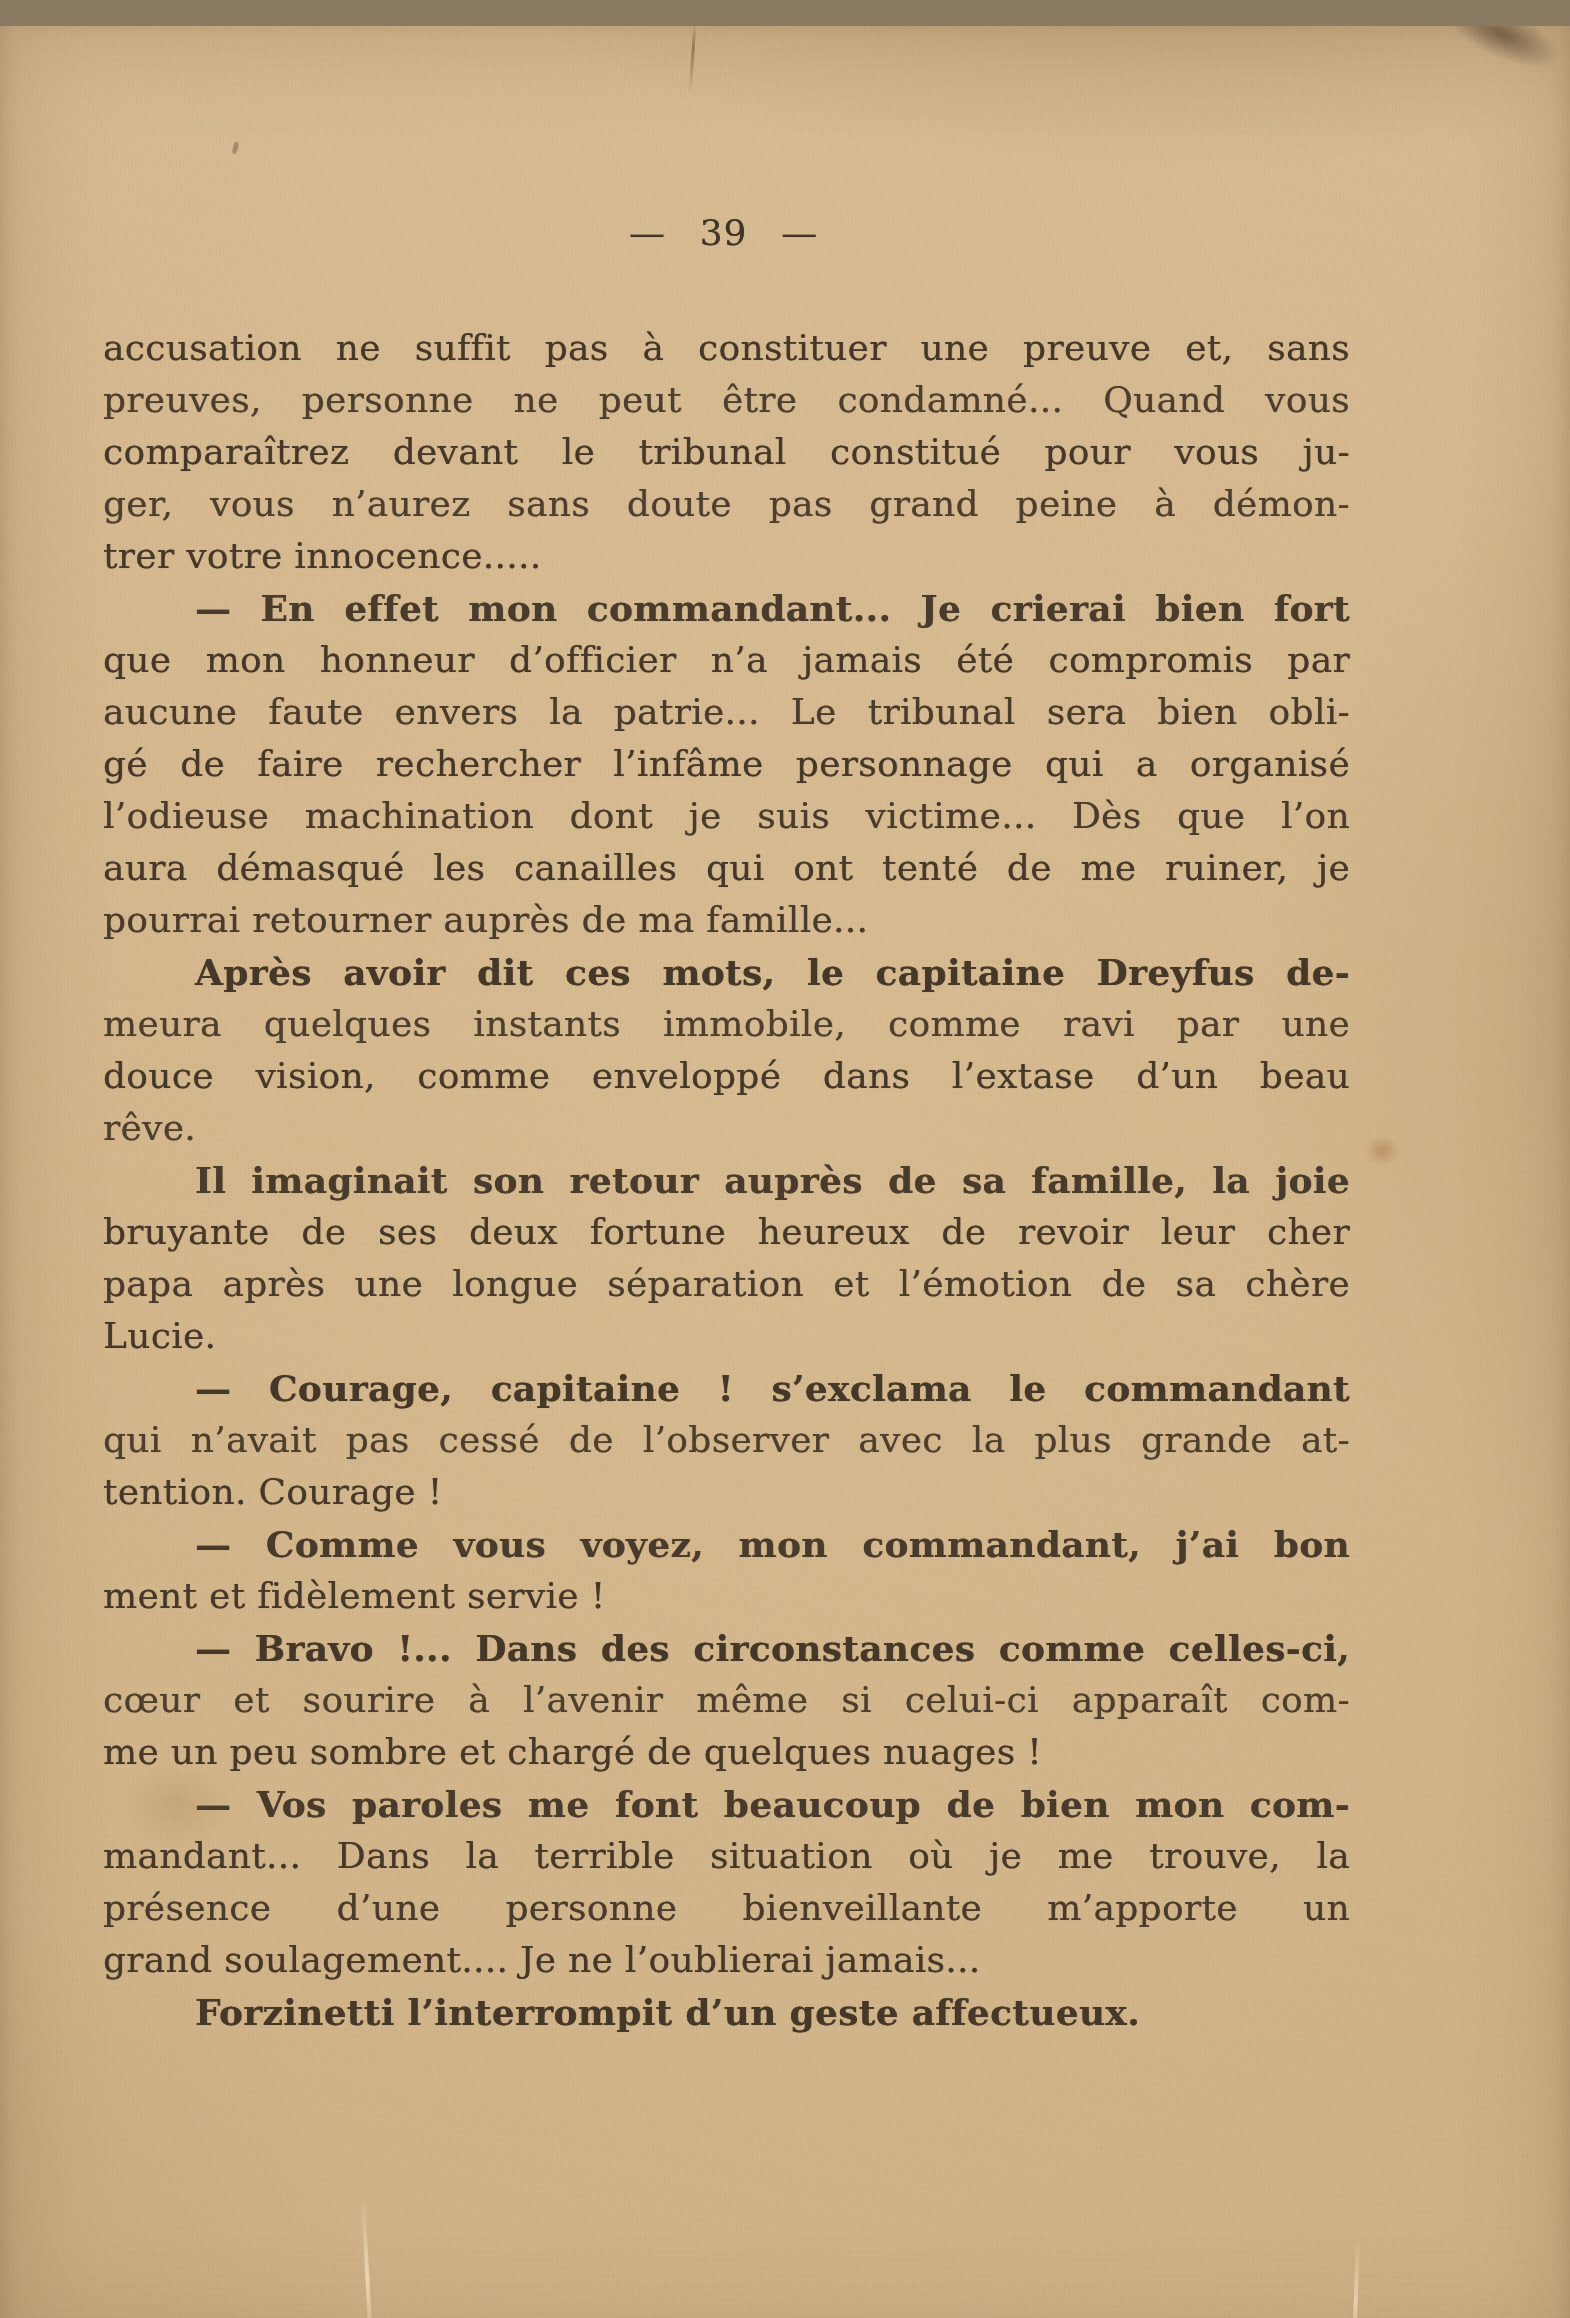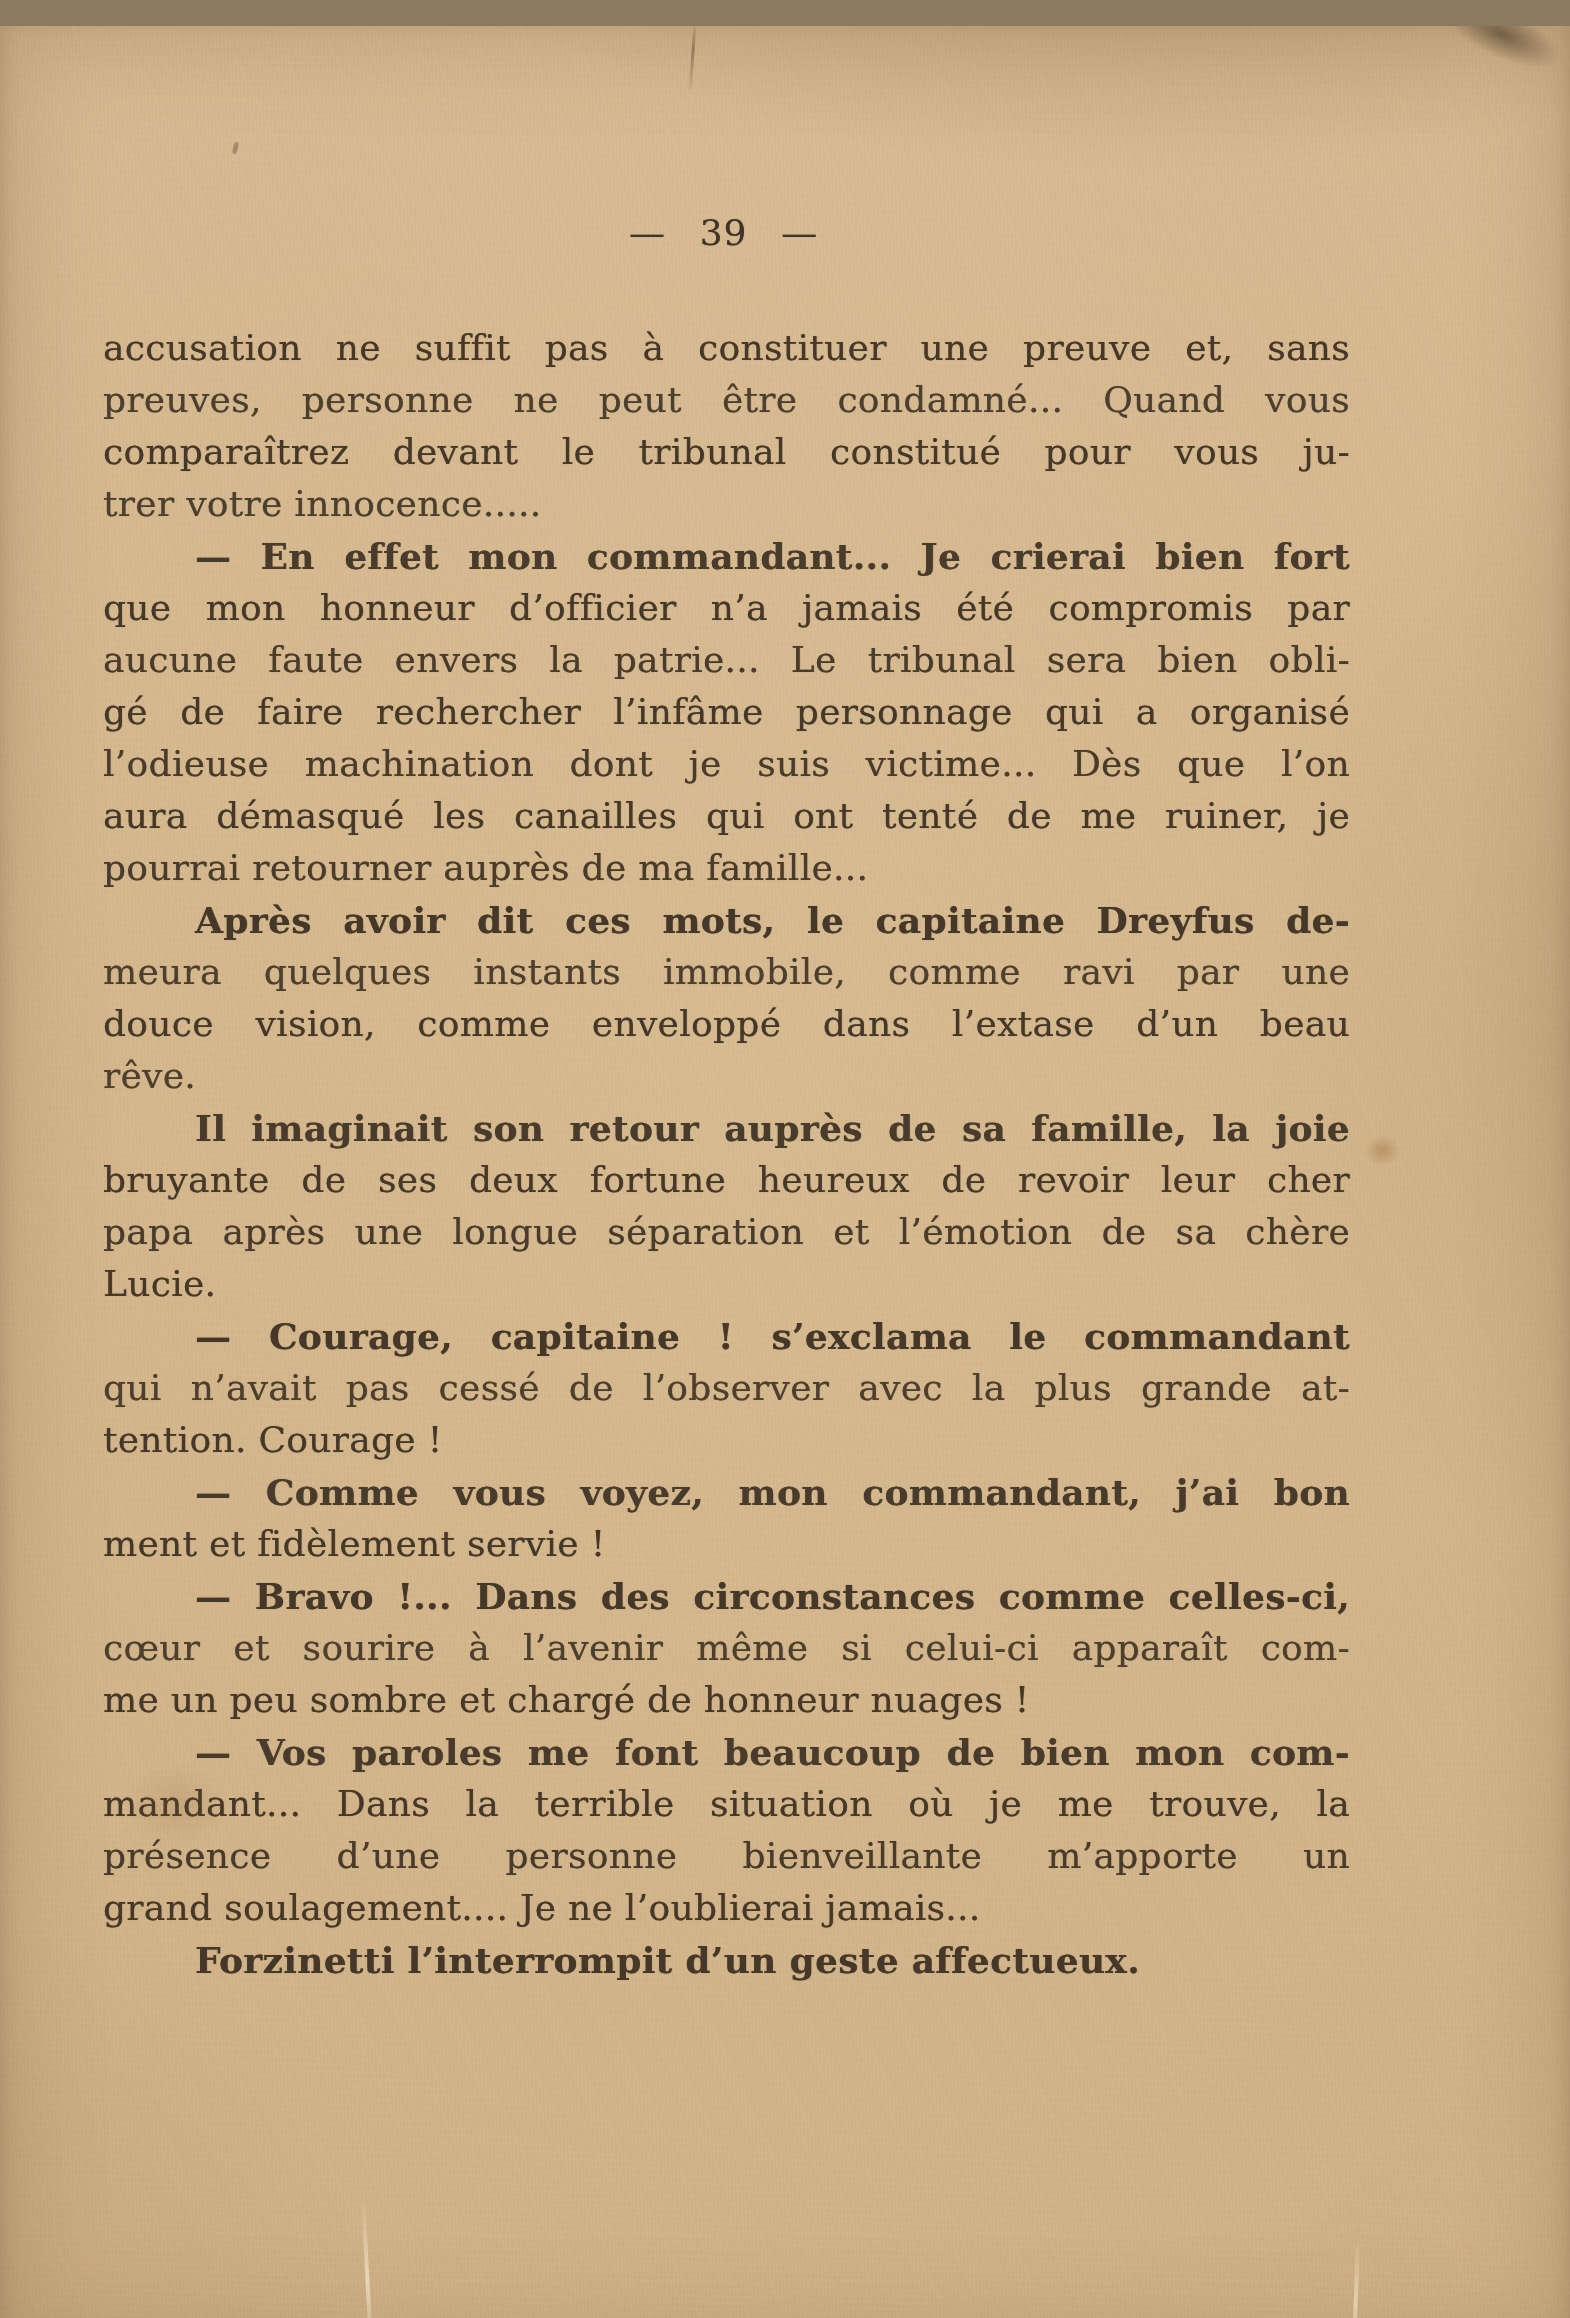--- a/index.html
+++ b/index.html
@@ -109,20 +109,21 @@
 <body>
 
 <div class="page">
   <div class="page-number">— 39 —</div>
 
   <div class="text-block">
       <div class="para">
         <div class="line">accusation ne suffit pas à constituer une preuve et, sans</div>
         <div class="line">preuves, personne ne peut être condamné... Quand vous</div>
         <div class="line">comparaîtrez devant le tribunal constitué pour vous ju-</div>
+        <div class="line">ger, vous n’aurez sans doute pas grand peine à démon-</div>
         <div class="line end">trer votre innocence.....</div>
       </div>
       <div class="para">
         <div class="line indent">— En effet mon commandant... Je crierai bien fort</div>
         <div class="line">que mon honneur d’officier n’a jamais été compromis par</div>
         <div class="line">aucune faute envers la patrie... Le tribunal sera bien obli-</div>
         <div class="line">gé de faire rechercher l’infâme personnage qui a organisé</div>
         <div class="line">l’odieuse machination dont je suis victime... Dès que l’on</div>
         <div class="line">aura démasqué les canailles qui ont tenté de me ruiner, je</div>
         <div class="line end">pourrai retourner auprès de ma famille...</div>
@@ -144,21 +145,21 @@
         <div class="line">qui n’avait pas cessé de l’observer avec la plus grande at-</div>
         <div class="line end">tention. Courage !</div>
       </div>
       <div class="para">
         <div class="line indent">— Comme vous voyez, mon commandant, j’ai bon</div>
         <div class="line end">ment et fidèlement servie !</div>
       </div>
       <div class="para">
         <div class="line indent">— Bravo !... Dans des circonstances comme celles-ci,</div>
         <div class="line">cœur et sourire à l’avenir même si celui-ci apparaît com-</div>
-        <div class="line end">me un peu sombre et chargé de honneur nuages !</div>
+        <div class="line end">me un peu sombre et chargé de quelques nuages !</div>
       </div>
       <div class="para">
         <div class="line indent">— Vos paroles me font beaucoup de bien mon com-</div>
         <div class="line">mandant... Dans la terrible situation où je me trouve, la</div>
         <div class="line">présence d’une personne bienveillante m’apporte un</div>
         <div class="line end">grand soulagement.... Je ne l’oublierai jamais...</div>
       </div>
       <div class="para">
         <div class="line indent end">Forzinetti l’interrompit d’un geste affectueux.</div>
       </div>

